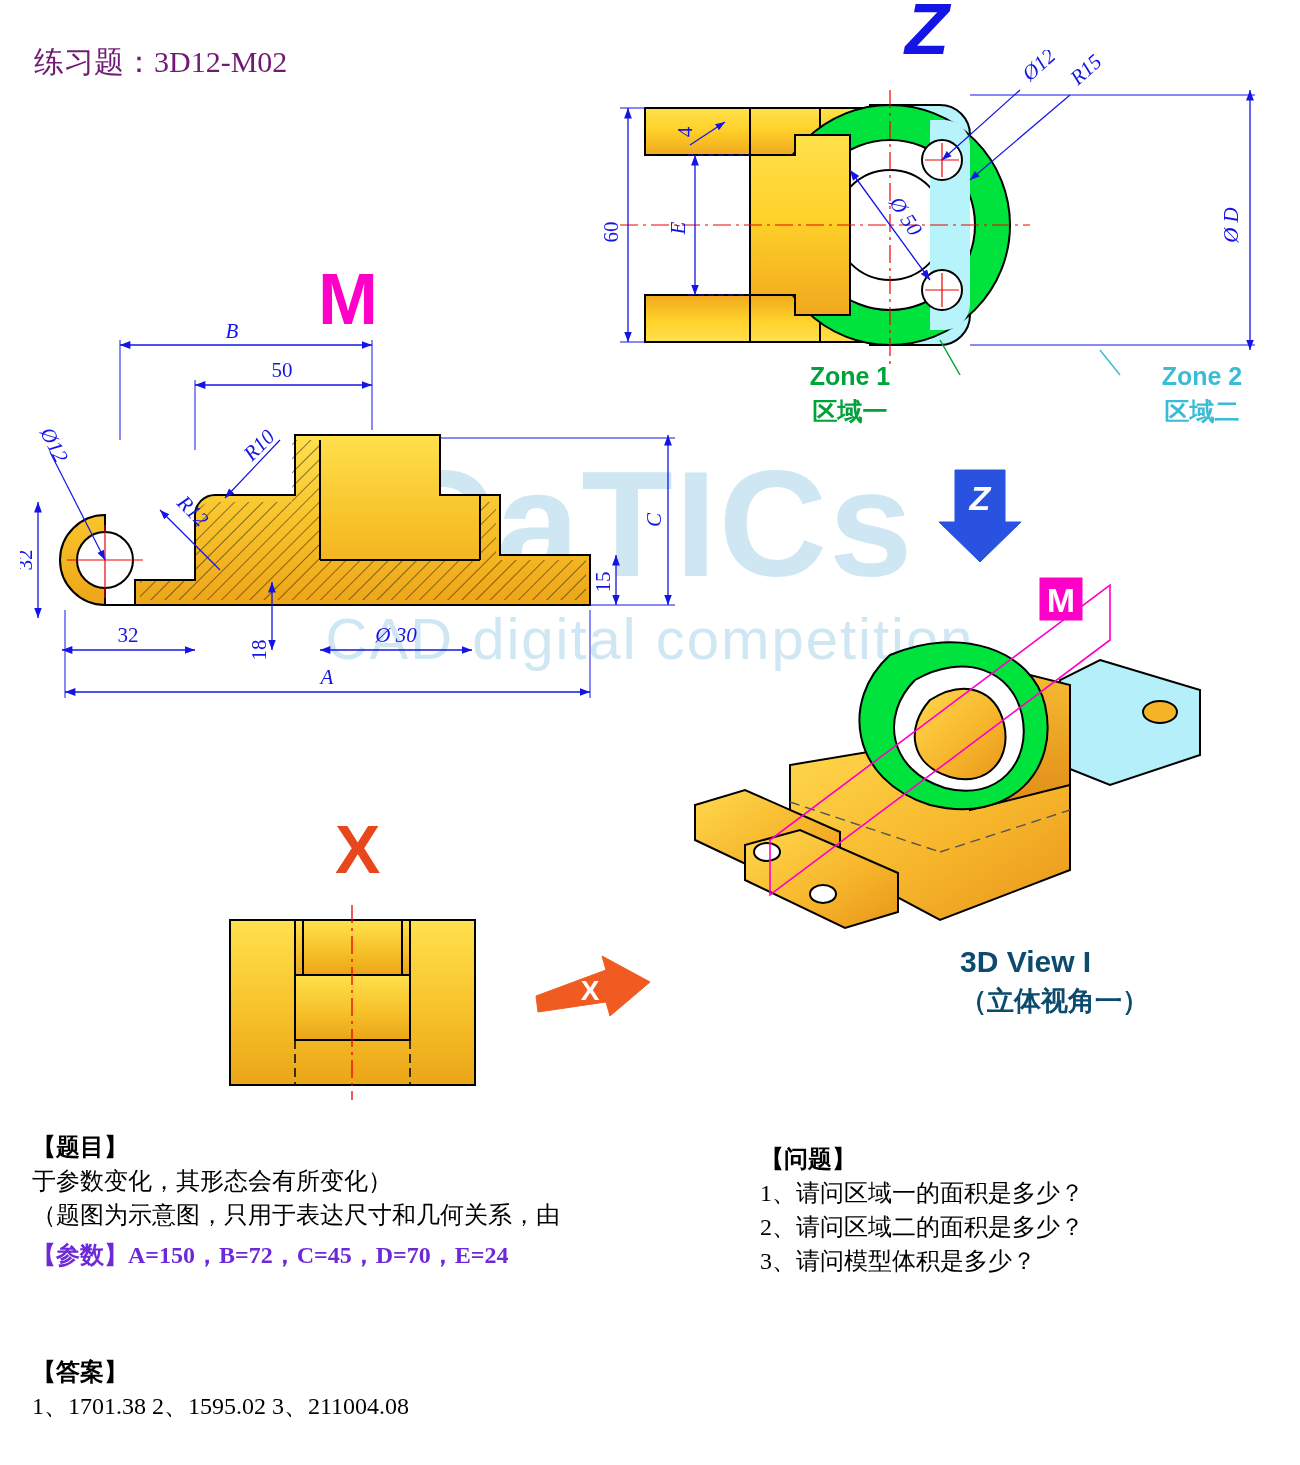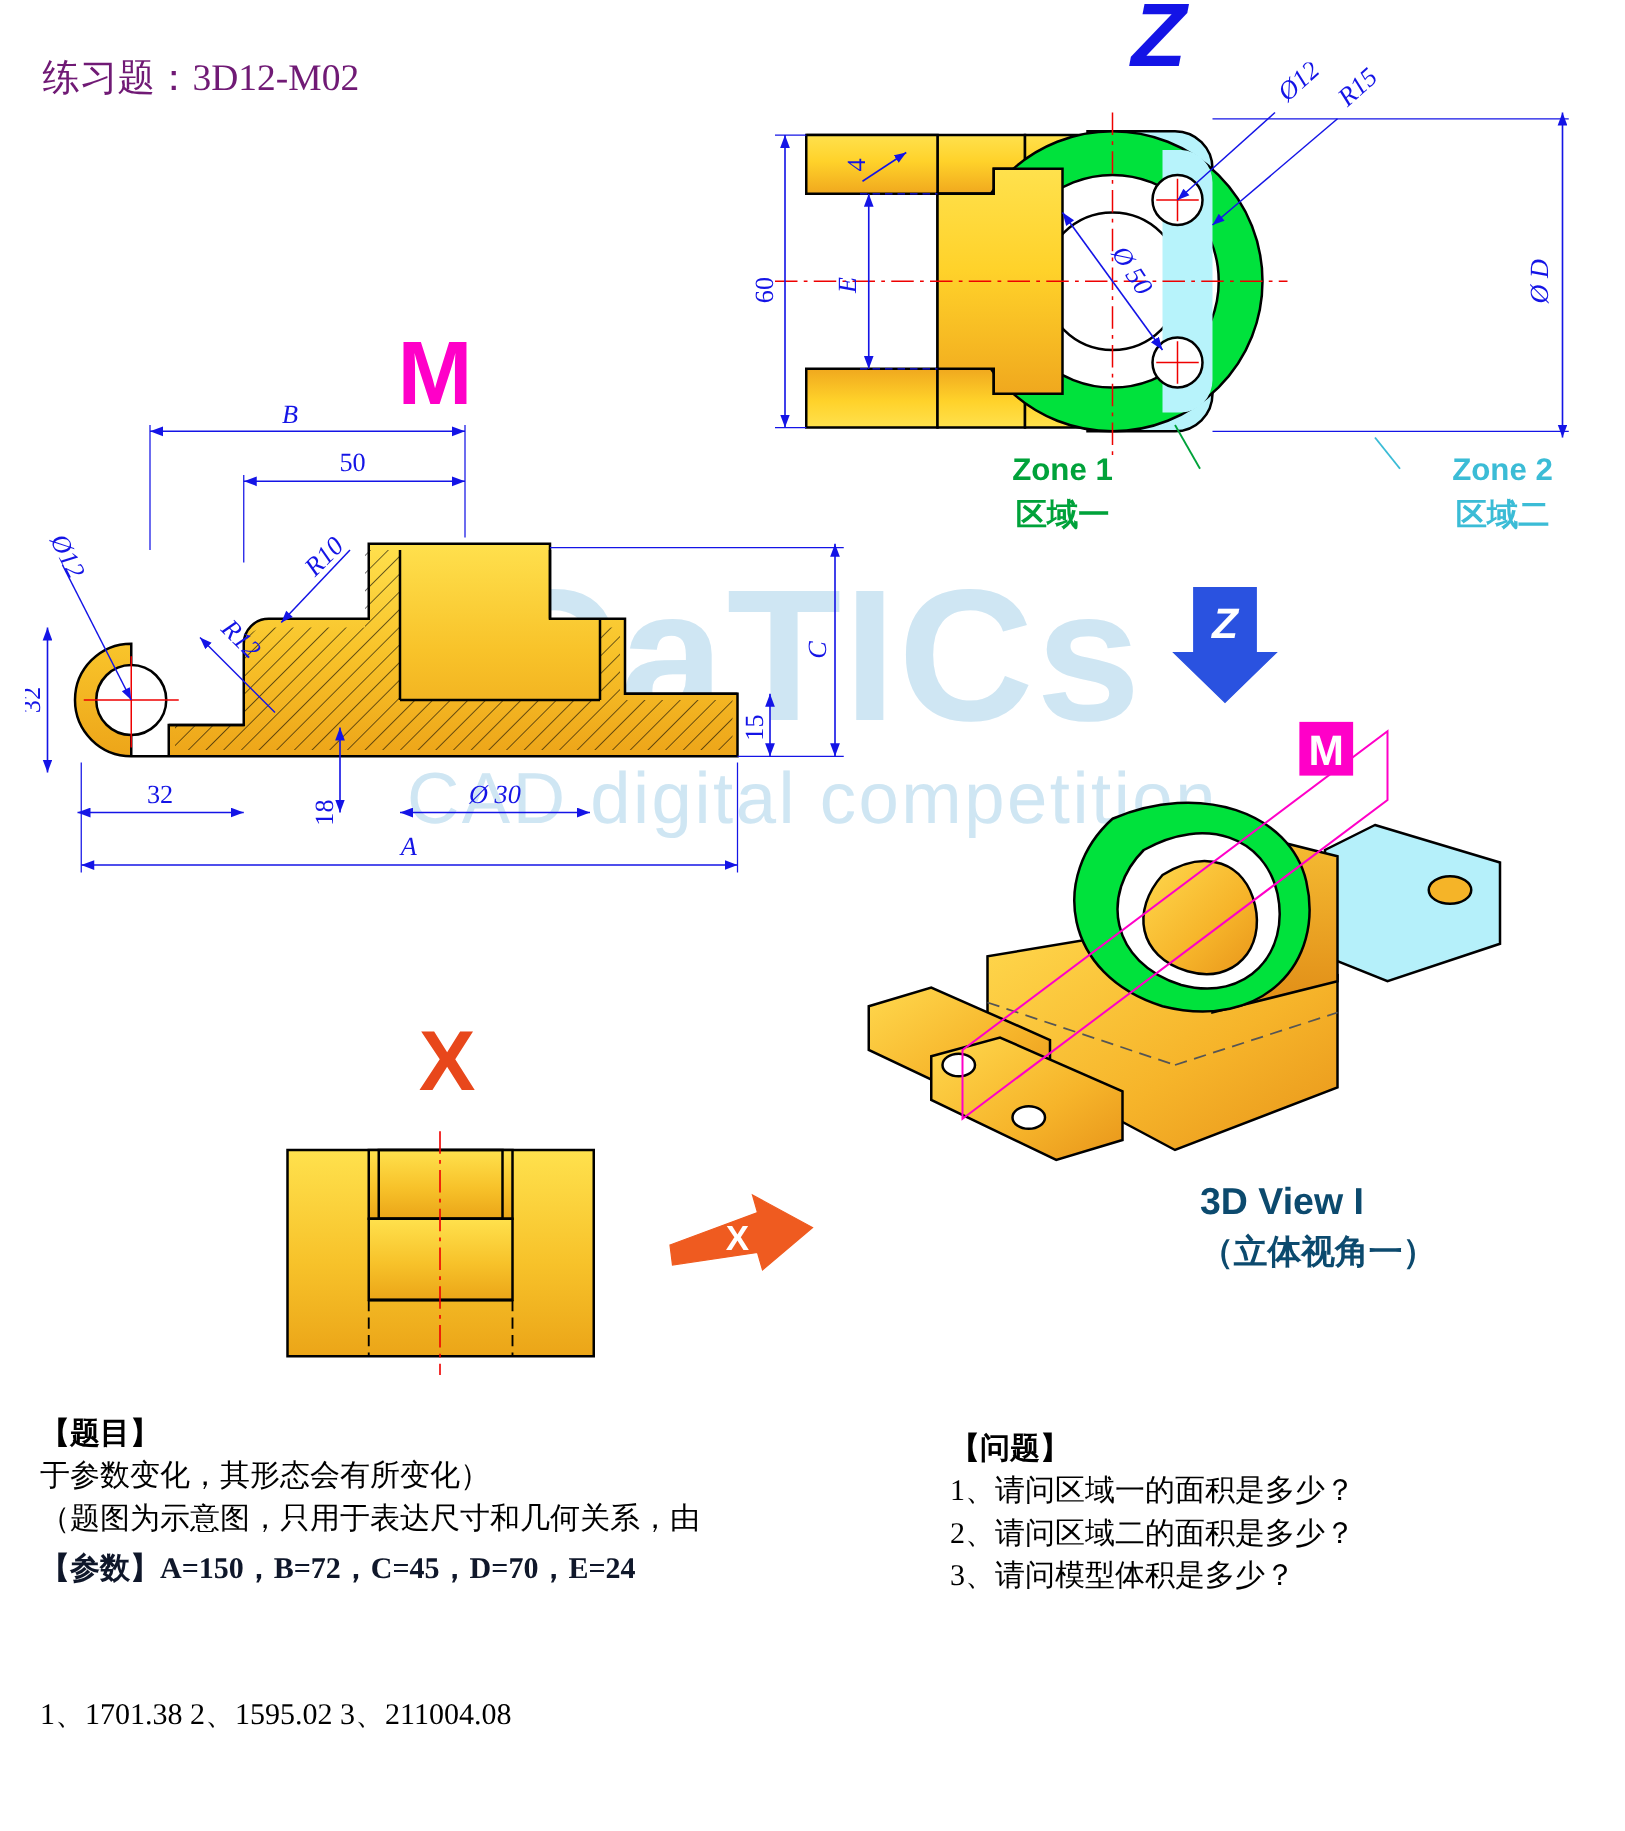--- a/index.html
+++ b/index.html
@@ -42,21 +42,21 @@
   .zone-label .cn{font-size:25px;display:block;margin-top:4px;font-family:"Liberation Serif",serif;}
   #view3d-label{left:960px;top:945px;width:250px;text-align:left;color:#0c4a6e;font-weight:bold;}
   #view3d-label .en{font-size:30px;display:block;}
   #view3d-label .cn{font-size:27px;display:block;margin-top:4px;font-family:"Liberation Serif",serif;}
 
   
   .txtblk{font-family:"Liberation Serif", serif;font-size:24px;color:#000;line-height:34px;}
   #block-left{left:32px;top:1130px;width:690px;}
   #block-right{left:760px;top:1142px;width:520px;}
   .hdr{font-weight:bold;}
-  .param{color:#0f172a;font-weight:bold;}
+  .param{color:#6d28d9;font-weight:bold;}
   #block-answer{left:32px;top:1355px;width:700px;}
 
   
   svg{display:block;}
   .dimtext{font-family:"Liberation Serif", serif;fill:#1414e6;font-size:21px;font-style:italic;}
   .dimtextn{font-family:"Liberation Serif", serif;fill:#1414e6;font-size:21px;}
 </style>
 </head>
 <body>
 
@@ -322,14 +322,15 @@
 </div>
 
 <div class="abs txtblk" id="block-right">
   <div class="hdr">【问题】</div>
   <div>1、请问区域一的面积是多少？</div>
   <div>2、请问区域二的面积是多少？</div>
   <div>3、请问模型体积是多少？</div>
 </div>
 
 <div class="abs txtblk" id="block-answer">
+  <div class="hdr">【答案】</div>
   <div>1、1701.38  2、1595.02  3、211004.08</div>
 </div>
 
 </body></html>

